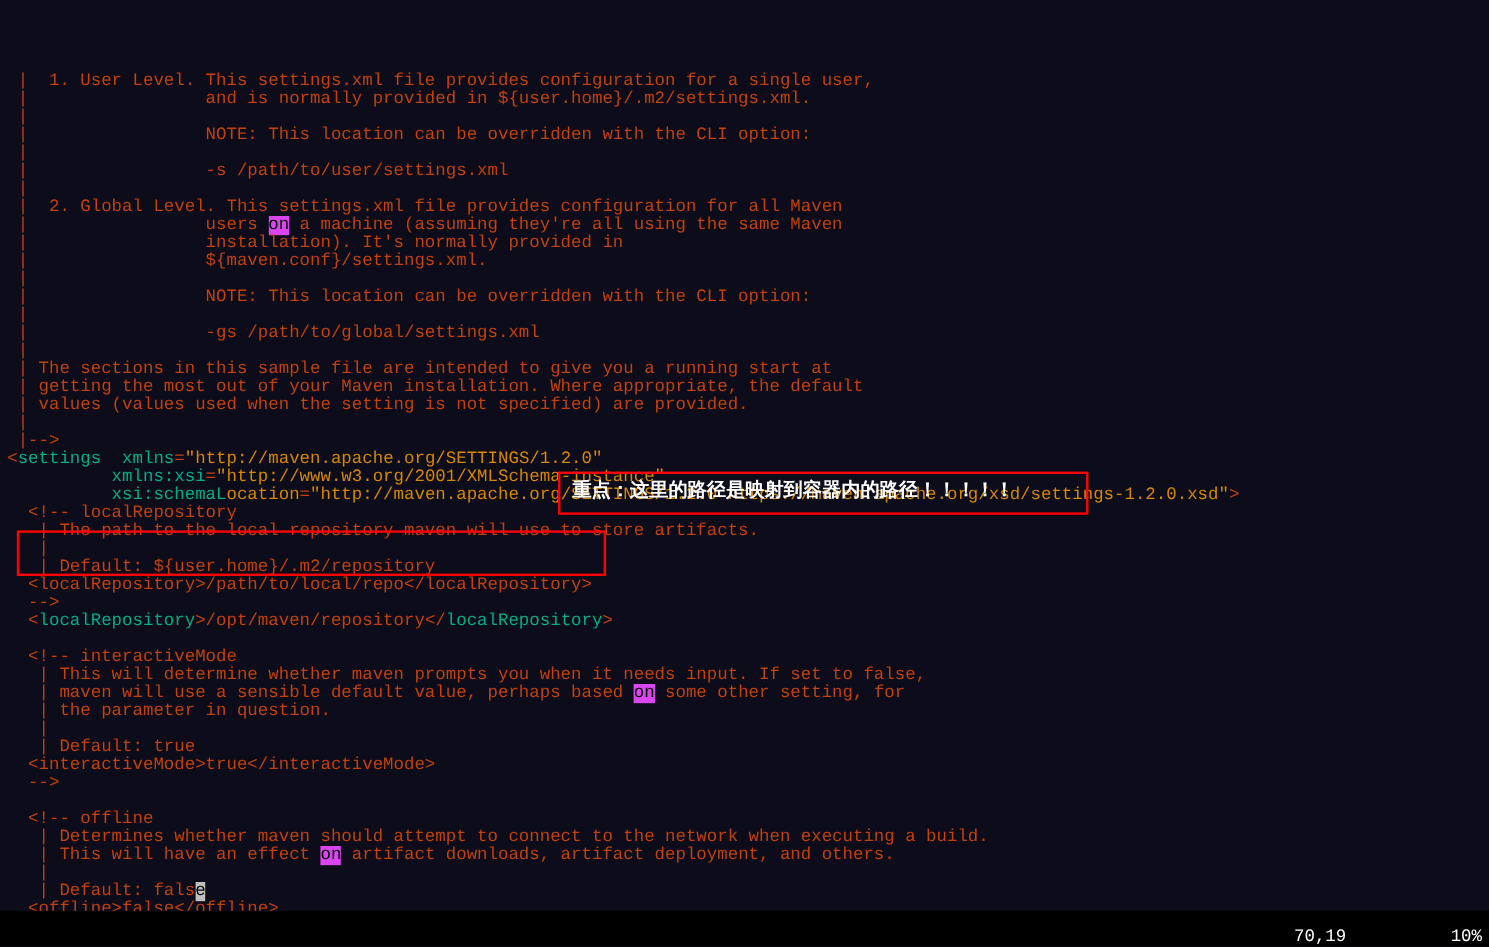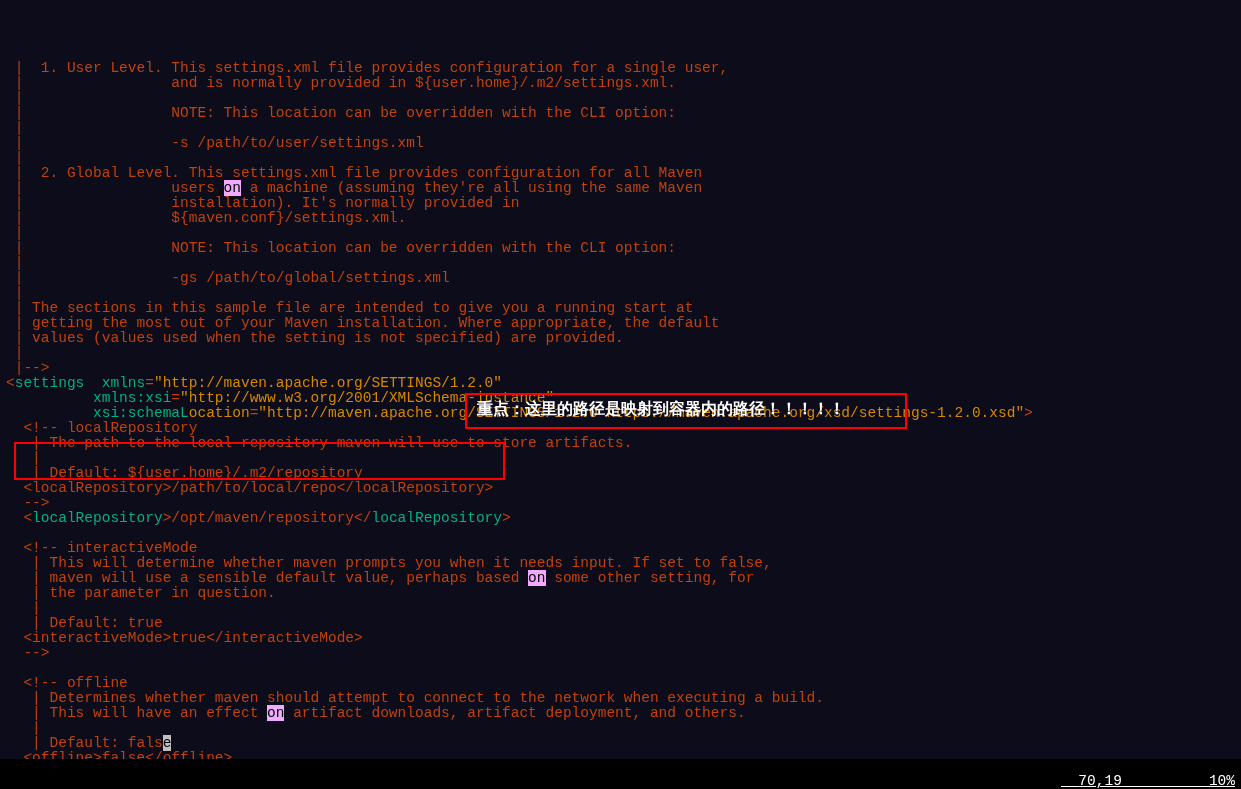--- a/index.html
+++ b/index.html
@@ -12,31 +12,30 @@
     white-space: pre;
     overflow: hidden;
     width: 1241px;
     height: 789px;
     position: relative;
   }
   .code { padding: 1px 6px; }
   .cyan { color: #c2410c; }
   .orange { color: #d78700; }
   .green { color: #00af87; margin-top: 37px; }
-  .hl { background: #f0abfc; color: #000; }
+  .hl { background: #d946ef; color: #000; }
   .cursor { background: #c0c0c0; color: #000; }
   .status {
     position: absolute;
     bottom: 0; right: 0;
     background: #000;
     color: #fff;
     padding: 0 6px;
     width: 100%;
     text-align: right;
-    text-decoration: underline;
   }
   .annotation1 {
     position: absolute;
     border: 2px solid #ff0000;
     top: 393px; left: 465px;
     width: 442px; height: 36px;
     color: #ffffff;
     font-family: "SimSun", serif;
     font-size: 16px;
     font-weight: bold;

